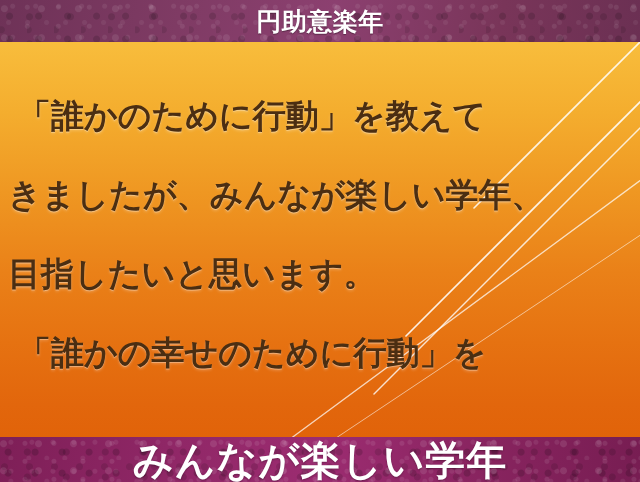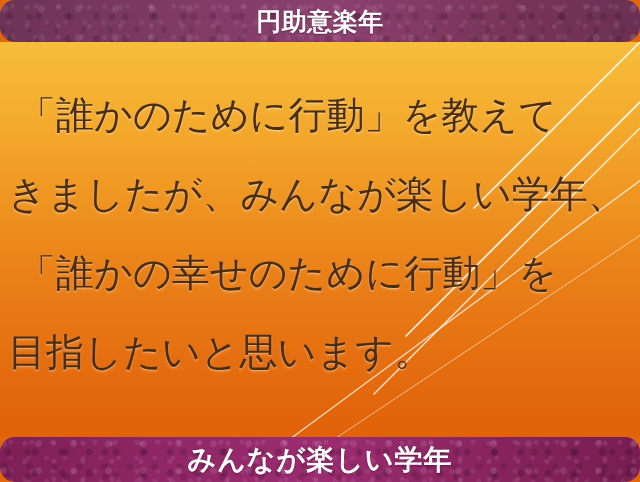--- a/index.html
+++ b/index.html
@@ -46,21 +46,20 @@
 
   
   .bar {
     position: absolute;
     left: 0;
     width: 640px;
     overflow: hidden;
     display: flex;
     align-items: center;
     justify-content: center;
-    border-radius: 15px;
   }
   #header-bar {
     top: 0;
     height: 42px;
     background-color: #7d3a63;
     background-image:
       radial-gradient(circle at 12% 30%, rgba(255,255,255,0.09) 0 3px, transparent 4px),
       radial-gradient(circle at 33% 70%, rgba(0,0,0,0.14) 0 3px, transparent 4px),
       radial-gradient(circle at 55% 20%, rgba(255,255,255,0.07) 0 2px, transparent 3px),
       radial-gradient(circle at 72% 62%, rgba(0,0,0,0.12) 0 3px, transparent 4px),
@@ -92,21 +91,21 @@
     font-size: 25px;
     font-weight: bold;
     letter-spacing: 0.5px;
     line-height: 1;
     text-shadow: 0 1px 1px rgba(0,0,0,0.35);
     white-space: nowrap;
   }
   #footer-title {
     position: relative;
     color: #ffffff;
-    font-size: 28px;
+    font-size: 40px;
     font-weight: bold;
     letter-spacing: 1px;
     line-height: 1;
     text-shadow: 0 1px 2px rgba(0,0,0,0.30);
     white-space: nowrap;
     text-align: right;
   }
 
   
   #body-text {
@@ -116,22 +115,22 @@
     width: 640px;
     height: 395px;
     box-sizing: border-box;
     padding: 34px 8px 0 8px;
     display: flex;
     flex-direction: column;
     gap: 0;
   }
   .body-line {
     color: #4b2e12;
-    font-size: 38px;
-    font-weight: normal;
+    font-size: 33px;
+    font-weight: bold;
     line-height: 79px;
     height: 79px;
     letter-spacing: 0px;
     white-space: nowrap;
     text-shadow:
        0 1px 0 rgba(255,255,255,0.30),
        0 2px 3px rgba(255,255,255,0.22);
   }
   .indent {
     padding-left: 10px;
@@ -150,22 +149,22 @@
         <line x1="648" y1="78" x2="374" y2="352" stroke-width="1.5" opacity="0.80"></line>
         <line x1="676" y1="112" x2="286" y2="400" stroke-width="1.3" opacity="0.72"></line>
         <line x1="690" y1="160" x2="330" y2="400" stroke-width="1.0" opacity="0.55"></line>
       </g>
     </svg>
   </div>
 
   <div id="body-text">
     <div class="body-line indent">「誰かのために行動」を教えて</div>
     <div class="body-line">きましたが、みんなが楽しい学年、</div>
+    <div class="body-line">目指したいと思います。</div>
     <div class="body-line indent">「誰かの幸せのために行動」を</div>
-    <div class="body-line">目指したいと思います。</div>
   </div>
 
   <div id="header-bar" class="bar">
     <div id="header-title">円助意楽年</div>
   </div>
 
   <div id="footer-bar" class="bar">
     <div id="footer-title">みんなが楽しい学年</div>
   </div>
 

